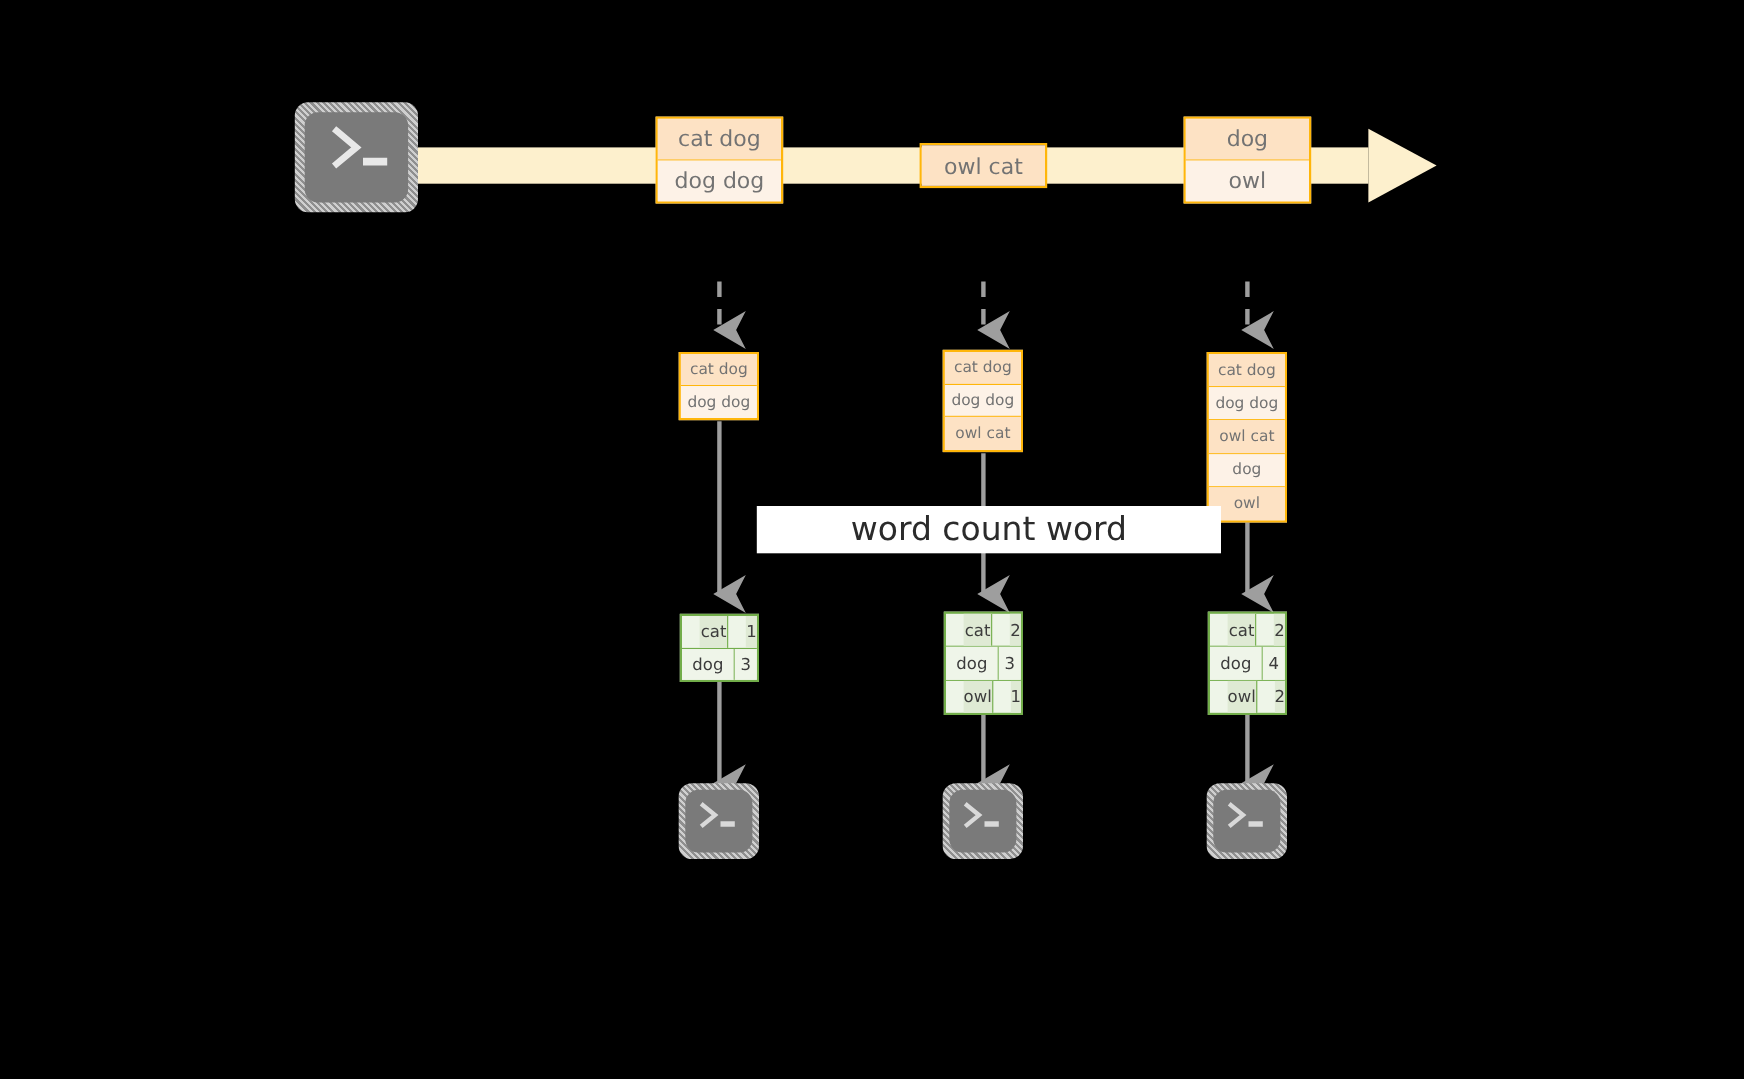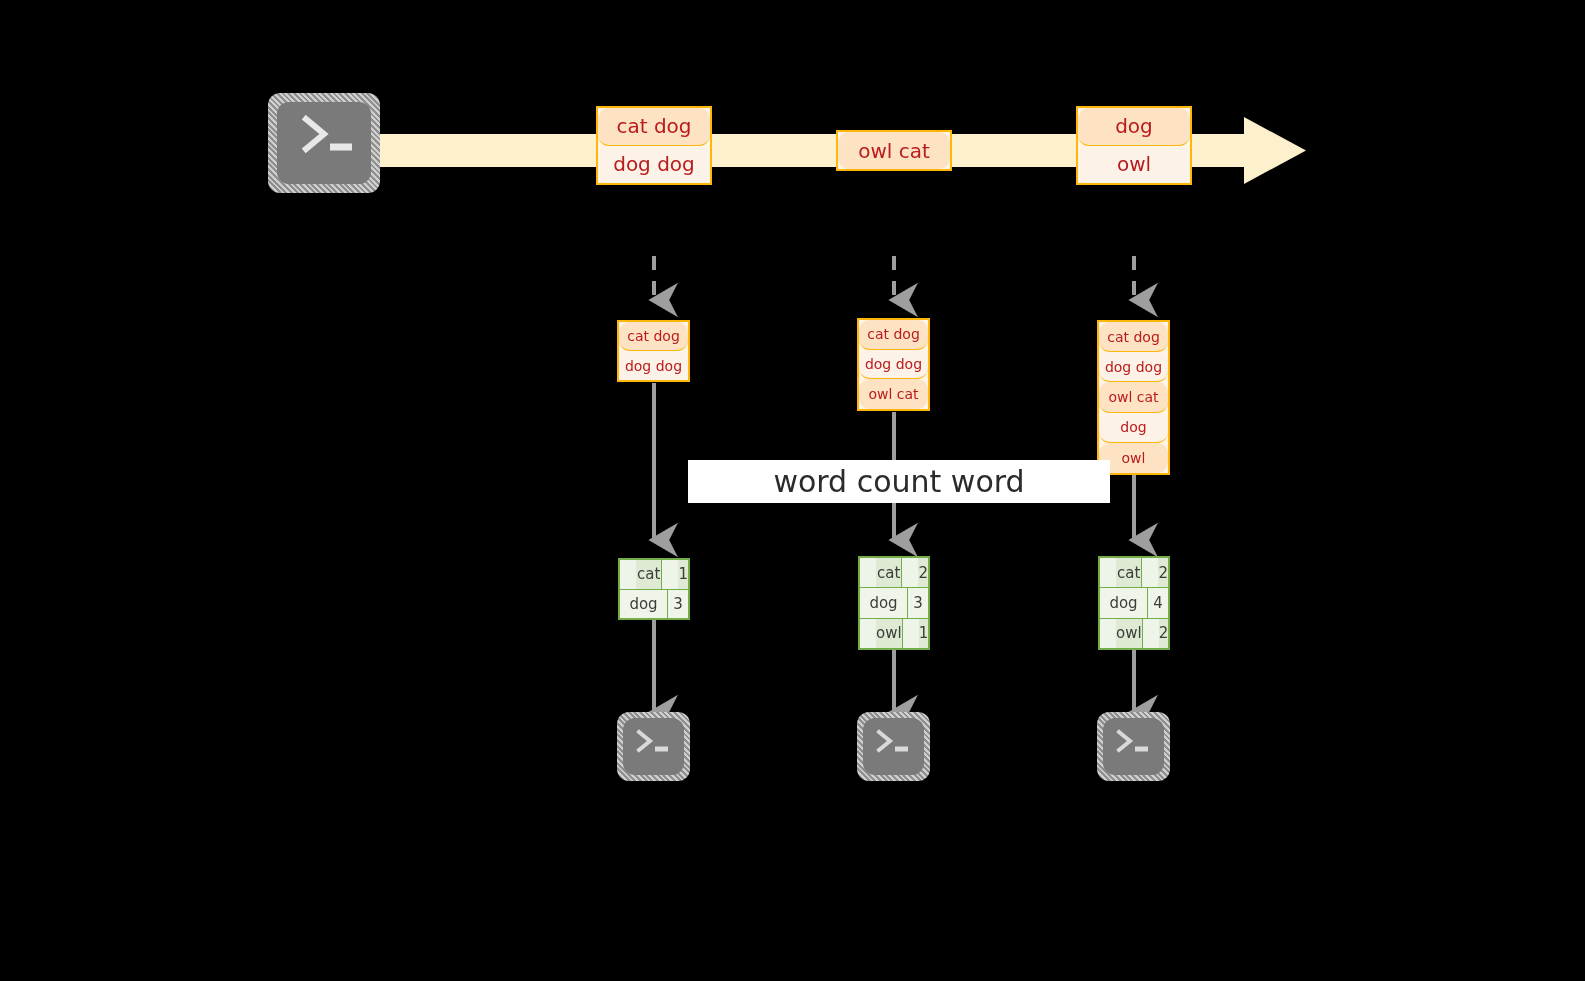--- a/index.html
+++ b/index.html
@@ -16,22 +16,22 @@
   .term .body{position:absolute;border-radius:12px;background:#7a7a7a;}
   .term svg{position:absolute;left:0;top:0;}
 
   
   .band{position:absolute;background:#fdf0cd;}
 
   
   .obox{position:absolute;box-sizing:border-box;border:2px solid #ffb60a;
         background:#fff4e6;}
   .orow{box-sizing:border-box;display:flex;align-items:center;
-        justify-content:center;color:#b91c1c;white-space:nowrap;
-        border-bottom:1.5px solid #ffb60a;border-radius:11px;}
+        justify-content:center;color:#737373;white-space:nowrap;
+        border-bottom:1.5px solid #ffb60a;}
   .orow:last-child{border-bottom:none;}
   .orow.dark{background:#fde2c4;}
   .orow.light{background:#fdf2e7;}
 
   
   .gbox{position:absolute;box-sizing:border-box;border:2px solid #72ad4a;
         background:#eef5e8;display:flex;flex-direction:column;}
   .grow{display:flex;flex:1 1 auto;border-bottom:1.5px solid #72ad4a;}
   .grow:last-child{border-bottom:none;}
   .gcell{box-sizing:border-box;display:flex;align-items:center;

